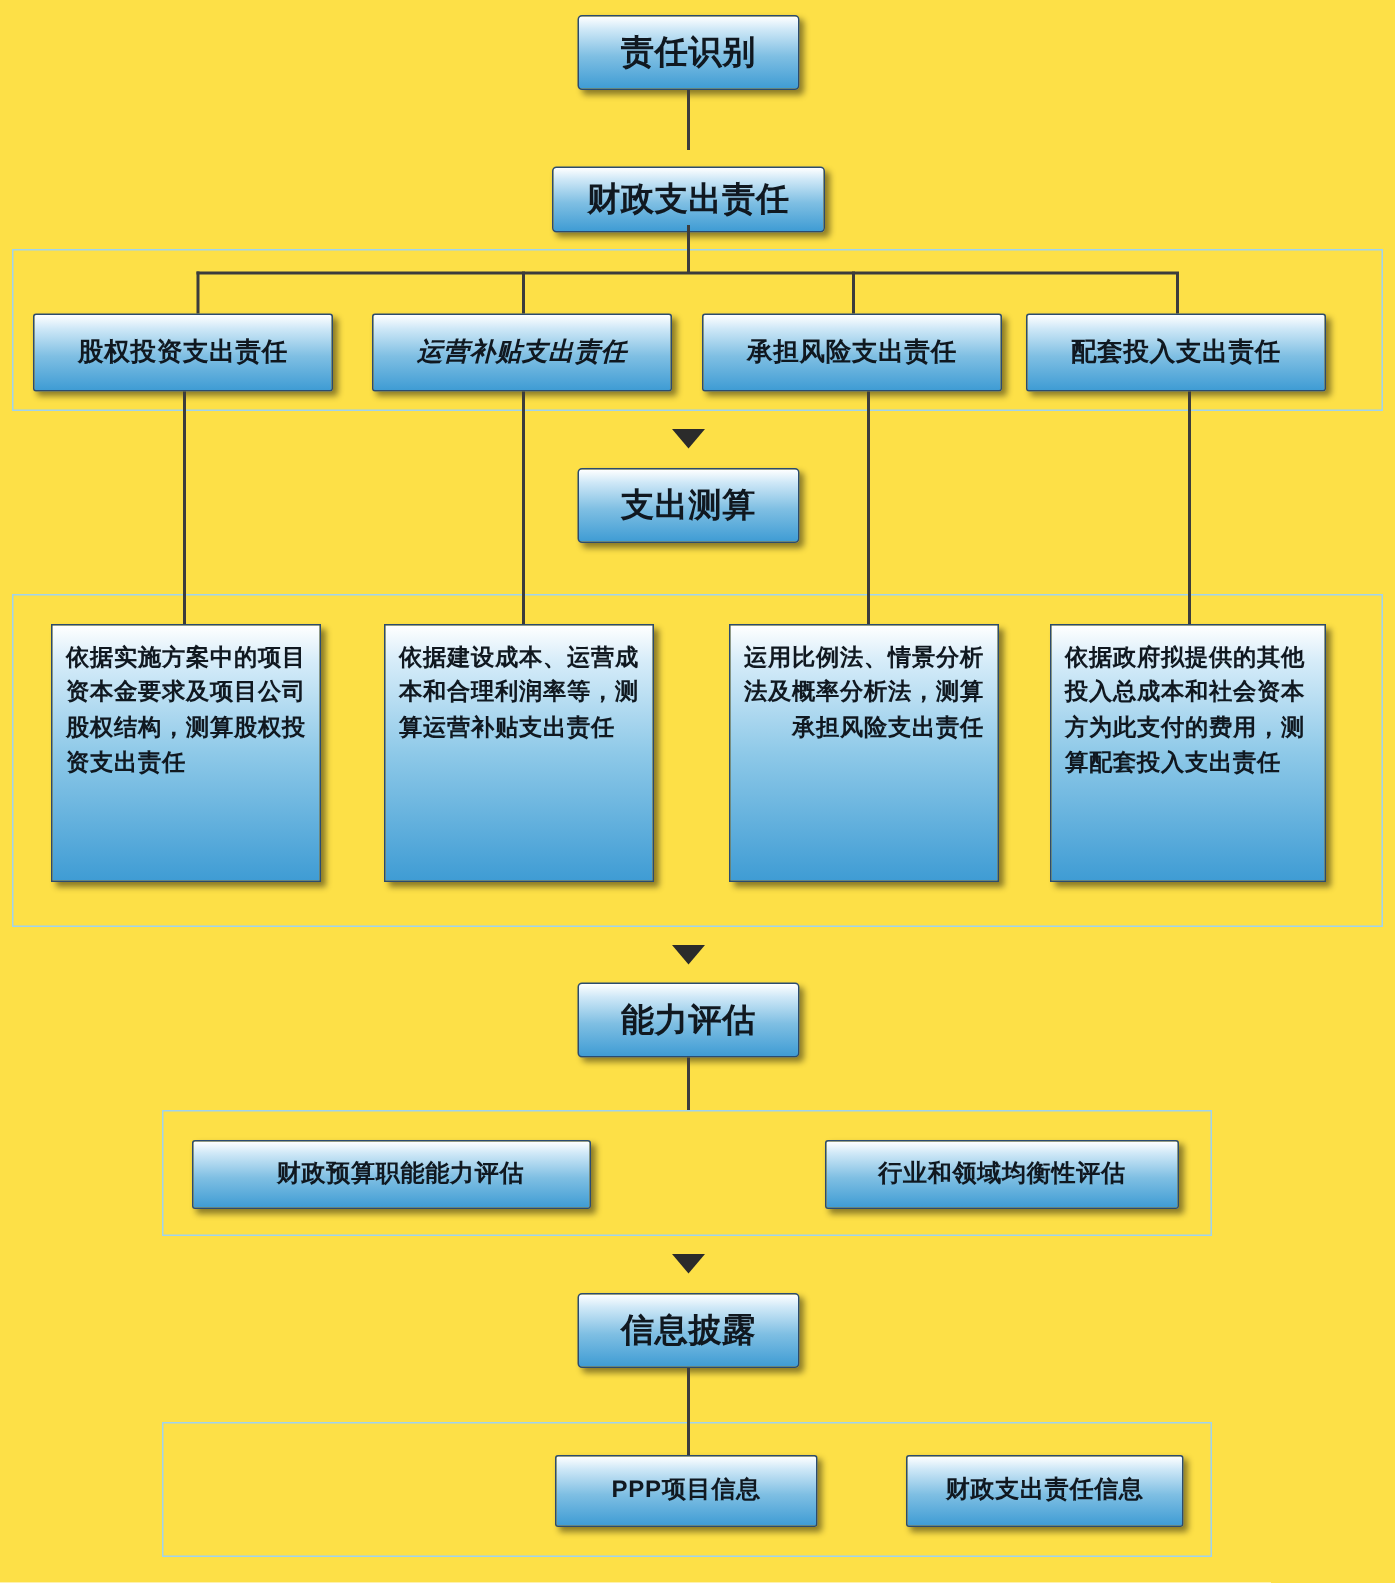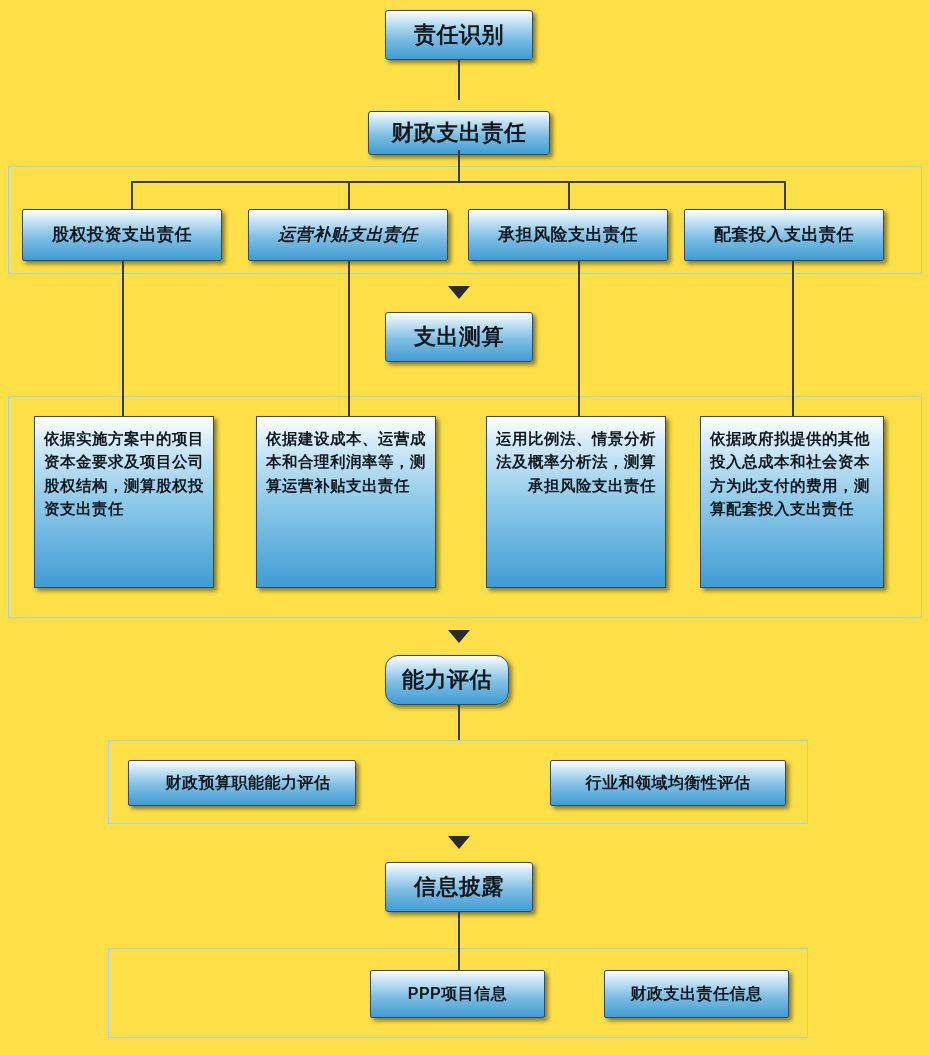--- a/index.html
+++ b/index.html
@@ -120,27 +120,27 @@
   <div class="ln lnv" style="left:578px; top:261px; height:155px;"></div>
   <div class="ln lnv" style="left:792px; top:261px; height:155px;"></div>
 
   <div class="node para" style="left:34px; top:416px; width:180px; height:172px;">依据实施方案中的项目资本金要求及项目公司股权结构，测算股权投资支出责任</div>
   <div class="node para" style="left:256px; top:416px; width:180px; height:172px;">依据建设成本、运营成本和合理利润率等，测算运营补贴支出责任</div>
   <div class="node para" style="left:486px; top:416px; width:180px; height:172px;text-align:right;">运用比例法、情景分析法及概率分析法，测算承担风险支出责任</div>
   <div class="node para" style="left:700px; top:416px; width:184px; height:172px;">依据政府拟提供的其他投入总成本和社会资本方为此支付的费用，测算配套投入支出责任</div>
 
   <div class="chev" style="left:448px; top:630px;"></div>
 
-  <div class="node title" style="left:385px; top:655px; width:124px; height:50px;border-radius:13px;">能力评估</div>
+  <div class="node title" style="left:385px; top:655px; width:148px; height:50px;">能力评估</div>
 
   <div class="frame" style="left:108px; top:740px; width:700px; height:84px;"></div>
 
   <div class="ln lnv" style="left:458px; top:705px; height:35px;"></div>
 
-  <div class="node leaf" style="left:128px; top:760px; width:228px; height:46px;padding-left:12px;">财政预算职能能力评估</div>
+  <div class="node leaf" style="left:128px; top:760px; width:266px; height:46px;padding-left:12px;">财政预算职能能力评估</div>
   <div class="node leaf" style="left:550px; top:760px; width:236px; height:46px;">行业和领域均衡性评估</div>
 
   <div class="chev" style="left:448px; top:836px;"></div>
 
   <div class="node title" style="left:385px; top:862px; width:148px; height:50px;">信息披露</div>
 
   <div class="frame" style="left:108px; top:948px; width:700px; height:90px;"></div>
 
   <div class="ln lnv" style="left:458px; top:912px; height:58px;"></div>
 

